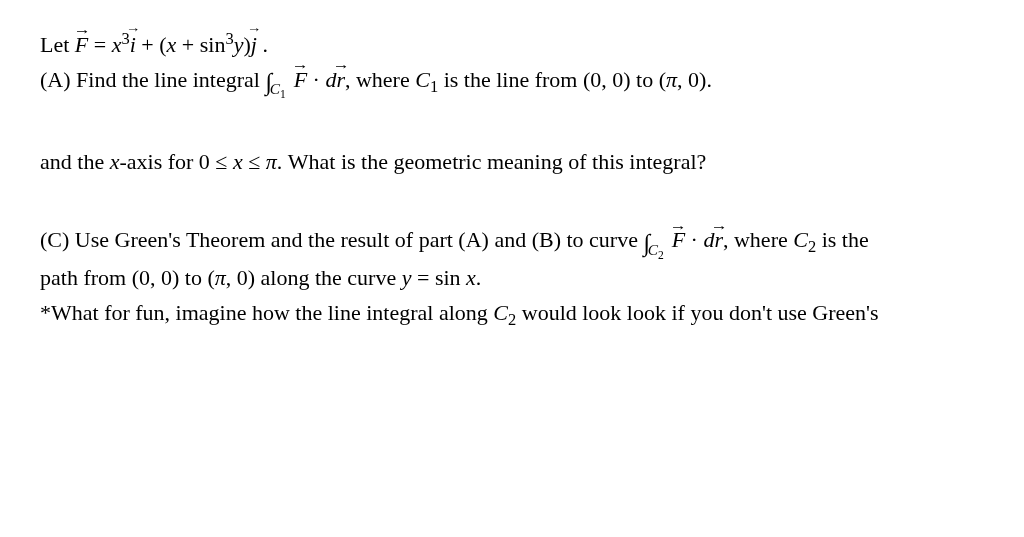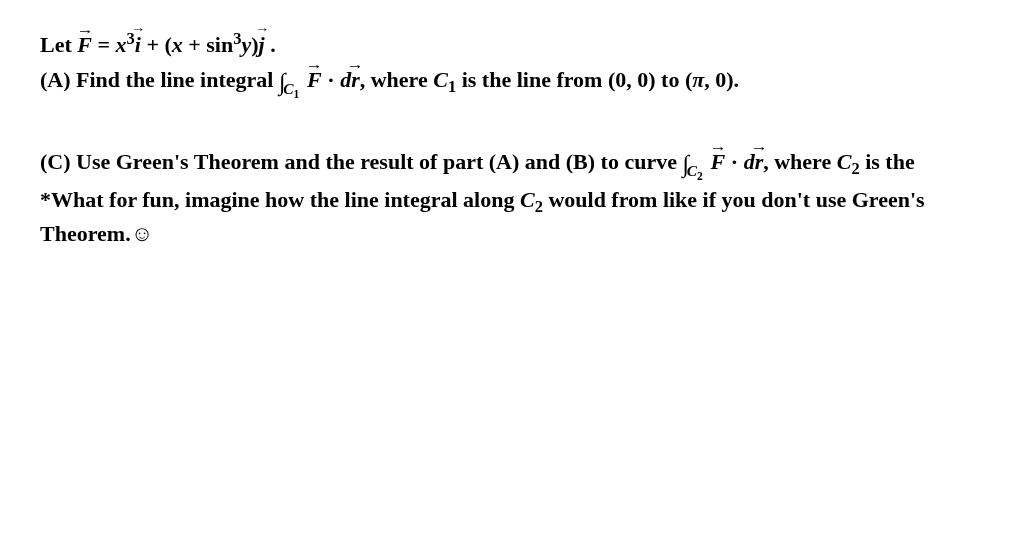--- a/index.html
+++ b/index.html
@@ -14,21 +14,20 @@
       padding: 30px 40px;
       color: #000;
       background: #fff;
       width: 1024px;
     }
     .problem-block {
       margin-bottom: 48px;
     }
     .line {
       margin-bottom: 4px;
-      font-weight: bold;
     }
     .math-var {
       font-style: italic;
     }
     .vec {
       position: relative;
       display: inline-block;
       font-style: italic;
     }
     .vec::after {
@@ -85,25 +84,28 @@
 <div class="problem-block">
   <div class="line">
     <span>Let </span><span class="vec">F</span><span> = </span><span class="math-var">x</span><sup>3</sup><span class="hat">i</span><span> + (</span><span class="math-var">x</span><span> + sin</span><sup>3</sup><span class="math-var">y</span><span>)</span><span class="hat">j</span><span> .</span>
   </div>
   <div class="line">
     <span>(A) Find the line integral </span><span class="integral">∫</span><span class="int-sub"><span class="math-var">C</span><sub>1</sub></span> <span class="vec">F</span><span> · </span><span class="math-var">d</span><span class="vec">r</span><span>, where </span><span class="math-var">C</span><sub>1</sub><span> is the line from (0, 0) to (</span><span class="math-var">π</span><span>, 0).</span>
   </div>
 </div>
 
 <div class="problem-block">
+  <div class="line">
+    <span>and the </span><span class="math-var">x</span><span>-axis for 0 ≤ </span><span class="math-var">x</span><span> ≤ </span><span class="math-var">π</span><span>. What is the geometric meaning of this integral?</span>
+  </div>
 </div>
 
 <div class="problem-block">
   <div class="line">
     <span>(C) Use Green's Theorem and the result of part (A) and (B) to curve </span><span class="integral">∫</span><span class="int-sub"><span class="math-var">C</span><sub>2</sub></span> <span class="vec">F</span><span> · </span><span class="math-var">d</span><span class="vec">r</span><span>, where </span><span class="math-var">C</span><sub>2</sub><span> is the</span>
   </div>
   <div class="line">
-    <span>*What for fun, imagine how the line integral along </span><span class="math-var">C</span><sub>2</sub><span> would from like if you don't use Green's</span>
+    <span>path from (0, 0) to (</span><span class="math-var">π</span><span>, 0) along the curve </span><span class="math-var">y</span><span> = sin </span><span class="math-var">x</span><span>.</span>
   </div>
   <div class="line">
-    <span>Theorem.</span><span class="smiley">☺</span>
+    <span>*What for fun, imagine how the line integral along </span><span class="math-var">C</span><sub>2</sub><span> would look look if you don't use Green's</span>
   </div>
 </div>
 
 </body></html>

